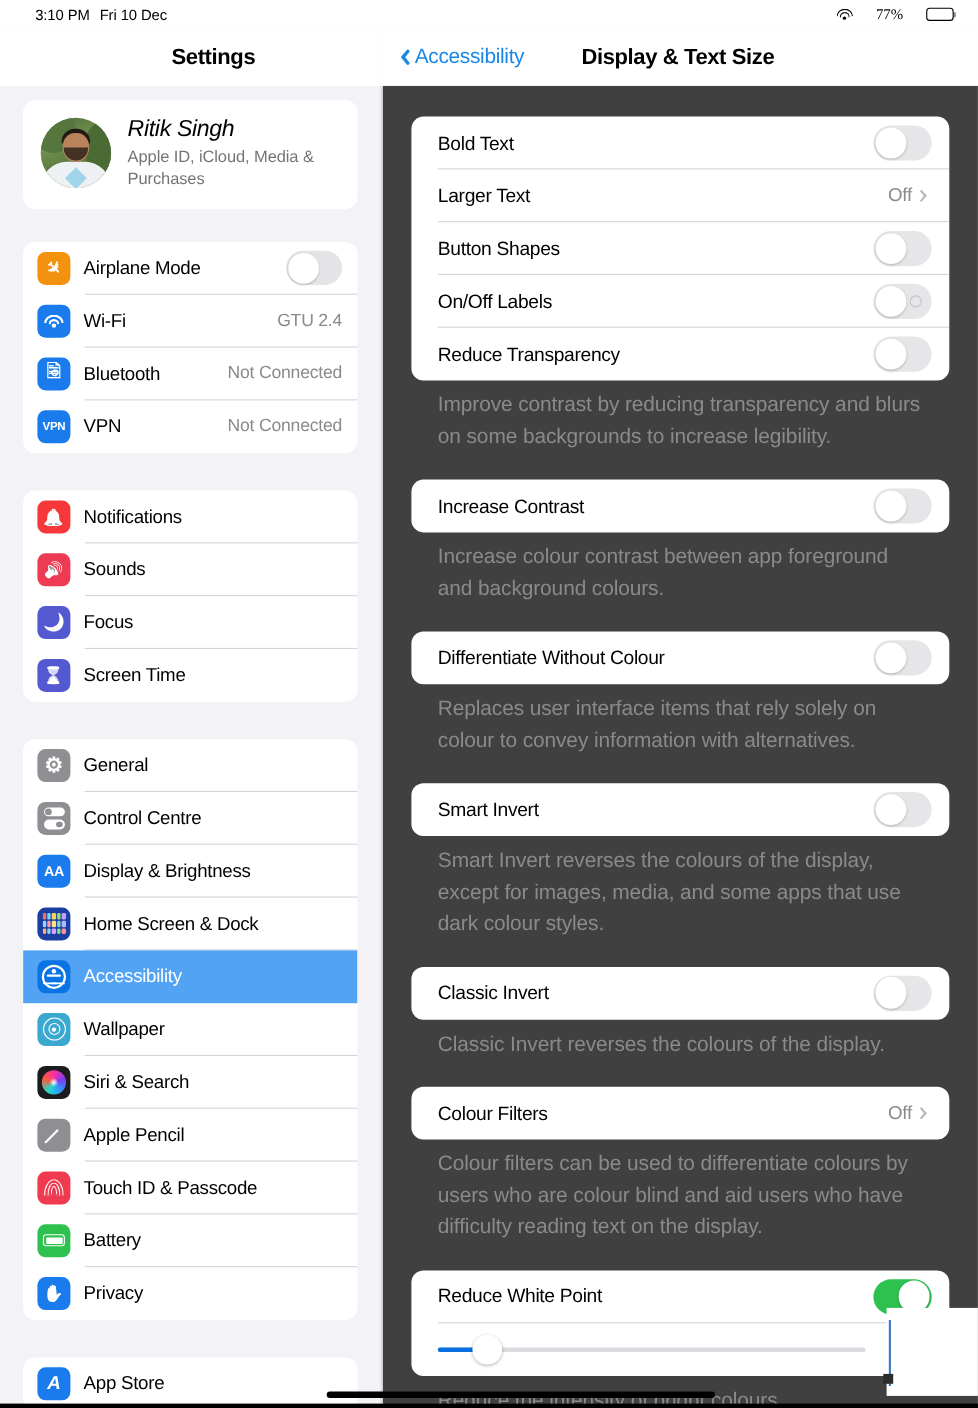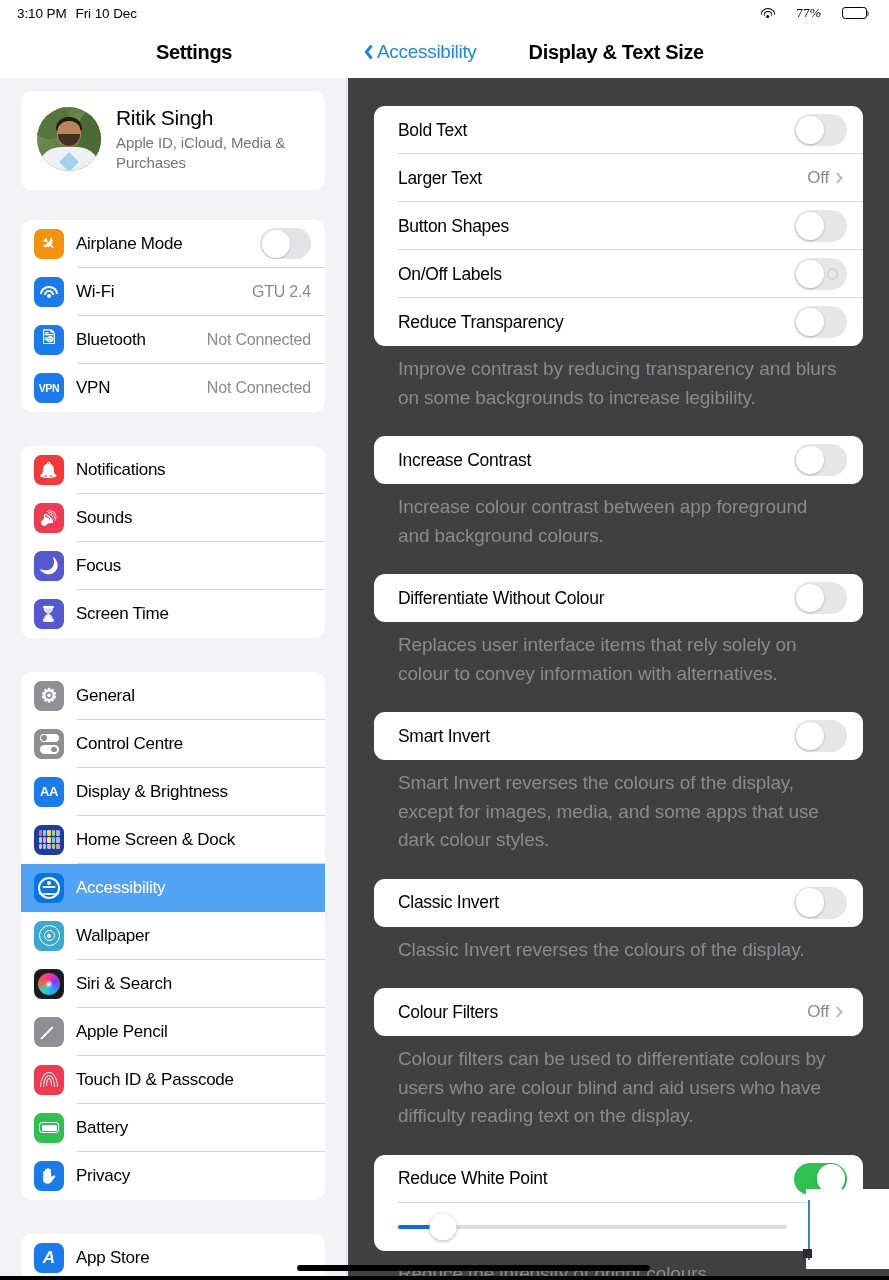--- a/index.html
+++ b/index.html
@@ -10,21 +10,21 @@
     -webkit-font-smoothing:antialiased;
     overflow:hidden;
   }
   #root { position:relative; width:889px; height:1280px; background:#f2f2f7; }
 
   
   .statusbar {
     position:absolute; top:0; left:0; width:889px; height:26px;
     display:flex; align-items:center; background:#ffffff; z-index:20;
   }
-  .sb-left { display:flex; align-items:center; gap:9px; padding-left:17px;
+  .sb-left { display:flex; align-items:center; gap:9px; padding-left:32px;
     font-size:13.5px; color:#000; font-weight:500; letter-spacing:-0.1px; }
   .sb-right { margin-left:auto; display:flex; align-items:center; gap:21px;
     padding-right:22px; font-size:13.5px; color:#000; font-weight:500;font-family:Liberation Serif, serif; }
   .wifi-ico { width:15px; height:12px; position:relative; display:inline-block; }
   .wifi-ico i { position:absolute; border:1.6px solid #000; border-bottom:none;
     border-radius:50% 50% 0 0 / 100% 100% 0 0; left:50%; transform:translateX(-50%); }
   .wifi-ico i.a { width:15px; height:7px; top:1px; }
   .wifi-ico i.b { width:9px;  height:4.5px; top:4px; }
   .wifi-ico i.c { width:3.6px; height:3.6px; top:7.6px; background:#000; border:none;
      border-radius:50%; }
@@ -73,21 +73,21 @@
   .avatar .face{position:absolute;width:24px;height:26px;border-radius:46% 46% 48% 48%;
      background:#b9835c;left:20px;top:14px;}
   .avatar .hair{position:absolute;width:26px;height:14px;border-radius:13px 13px 2px 2px;
      background:#241a14;left:19px;top:10px;}
   .avatar .beard{position:absolute;width:22px;height:12px;border-radius:0 0 11px 11px;
      background:#2e231a;left:21px;top:27px;opacity:.85;}
   .avatar .shirt{position:absolute;width:64px;height:24px;border-radius:26px 26px 0 0;
      background:#eef1f3;left:0;bottom:0;}
   .avatar .collar{position:absolute;width:14px;height:14px;background:#9fd4ea;
      left:25px;bottom:2px;transform:rotate(45deg);}
-  .acct-txt .nm { font-size:21px; color:#000; letter-spacing:-0.3px; margin-bottom:3px; }
+  .acct-txt .nm { font-size:21px; color:#000; letter-spacing:-0.3px; margin-bottom:3px;font-style:italic; }
   .acct-txt .sub { font-size:15px; color:#3c3c43; opacity:.72; line-height:1.33;
     letter-spacing:-0.1px; }
 
   .srow { display:flex; align-items:center; height:48px; padding-left:13px;
     cursor:pointer; position:relative; }
   .srow .sep { position:absolute; left:56px; right:0; bottom:0; height:1px;
     background:#d4d4d8; }
   .srow:last-child .sep { display:none; }
   .sico { width:30px; height:30px; border-radius:7.5px; flex:none; margin-right:12px;
     display:flex; align-items:center; justify-content:center; color:#fff;

